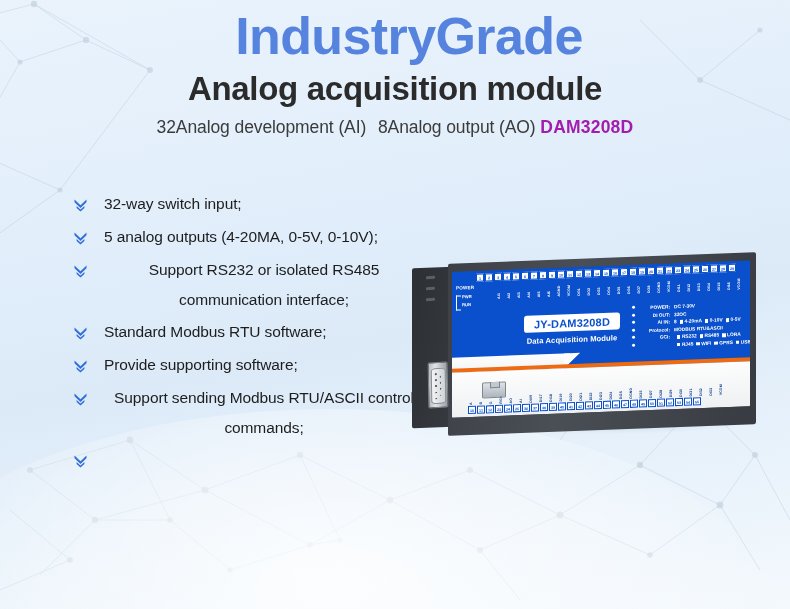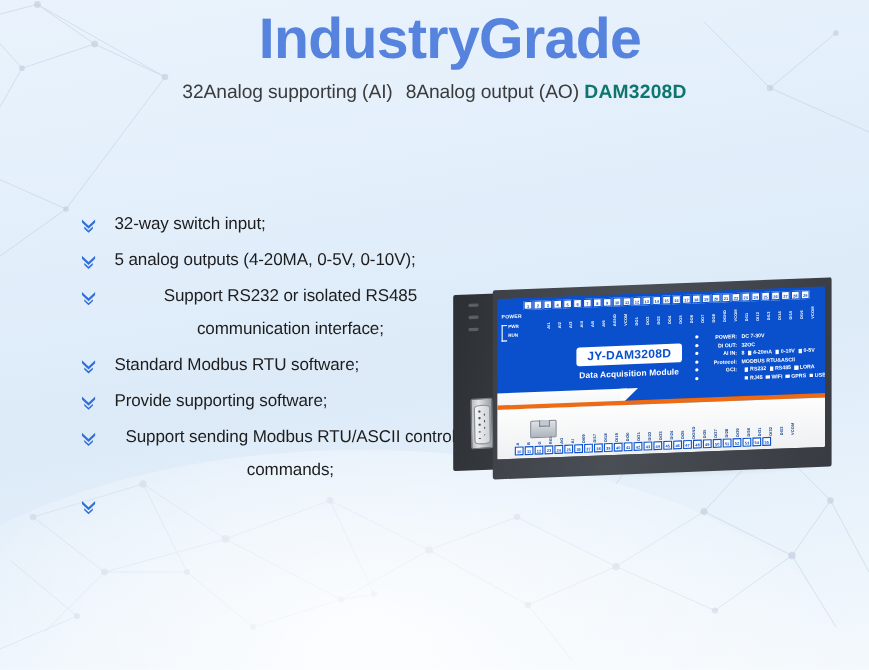--- a/index.html
+++ b/index.html
@@ -50,21 +50,21 @@
     line-height: 1.15;
     margin: 6px 0 0 0;
   }
   .title-desc {
     margin: 9px 0 0 0;
     font-size: 17.5px;
     color: #3b3b3b;
     letter-spacing: -0.1px;
   }
   .title-desc .model {
-    color: #0f766e;
+    color: #a21caf;
     font-weight: 700;
     letter-spacing: 0.2px;
   }
   .desc-gap { display: inline-block; width: 7px; }
   
   .features {
     position: absolute;
     left: 74px;
     top: 189px;
     width: 350px;
@@ -394,22 +394,23 @@
       <circle cx="755" cy="455" r="3"></circle>
         <circle cx="610" cy="370" r="2.6"></circle>
       <circle cx="230" cy="570" r="2.8"></circle>
         <circle cx="70" cy="560" r="2.8"></circle>
     </g>
   </svg>
   <div class="bg-glow"></div>
 
   <div class="header">
     <h1 class="title-main">IndustryGrade</h1>
+    <h2 class="title-sub">Analog acquisition module</h2>
     <p class="title-desc">
-      <span>32Analog supporting (AI)</span><span class="desc-gap"></span>
+      <span>32Analog development (AI)</span><span class="desc-gap"></span>
       <span>8Analog output (AO)</span>
       <span class="model">DAM3208D</span>
     </p>
   </div>
 
   <div class="features">
     <div class="feature-row">
       <span class="feature-bullet">
         <svg width="13" height="15" viewBox="0 0 13 15">
             <path d="M0.5 1.5 L6.5 7.2 L12.5 1.5 L12.5 4.2 L6.5 9.9 L0.5 4.2 Z" fill="#2f6fd8"></path>

